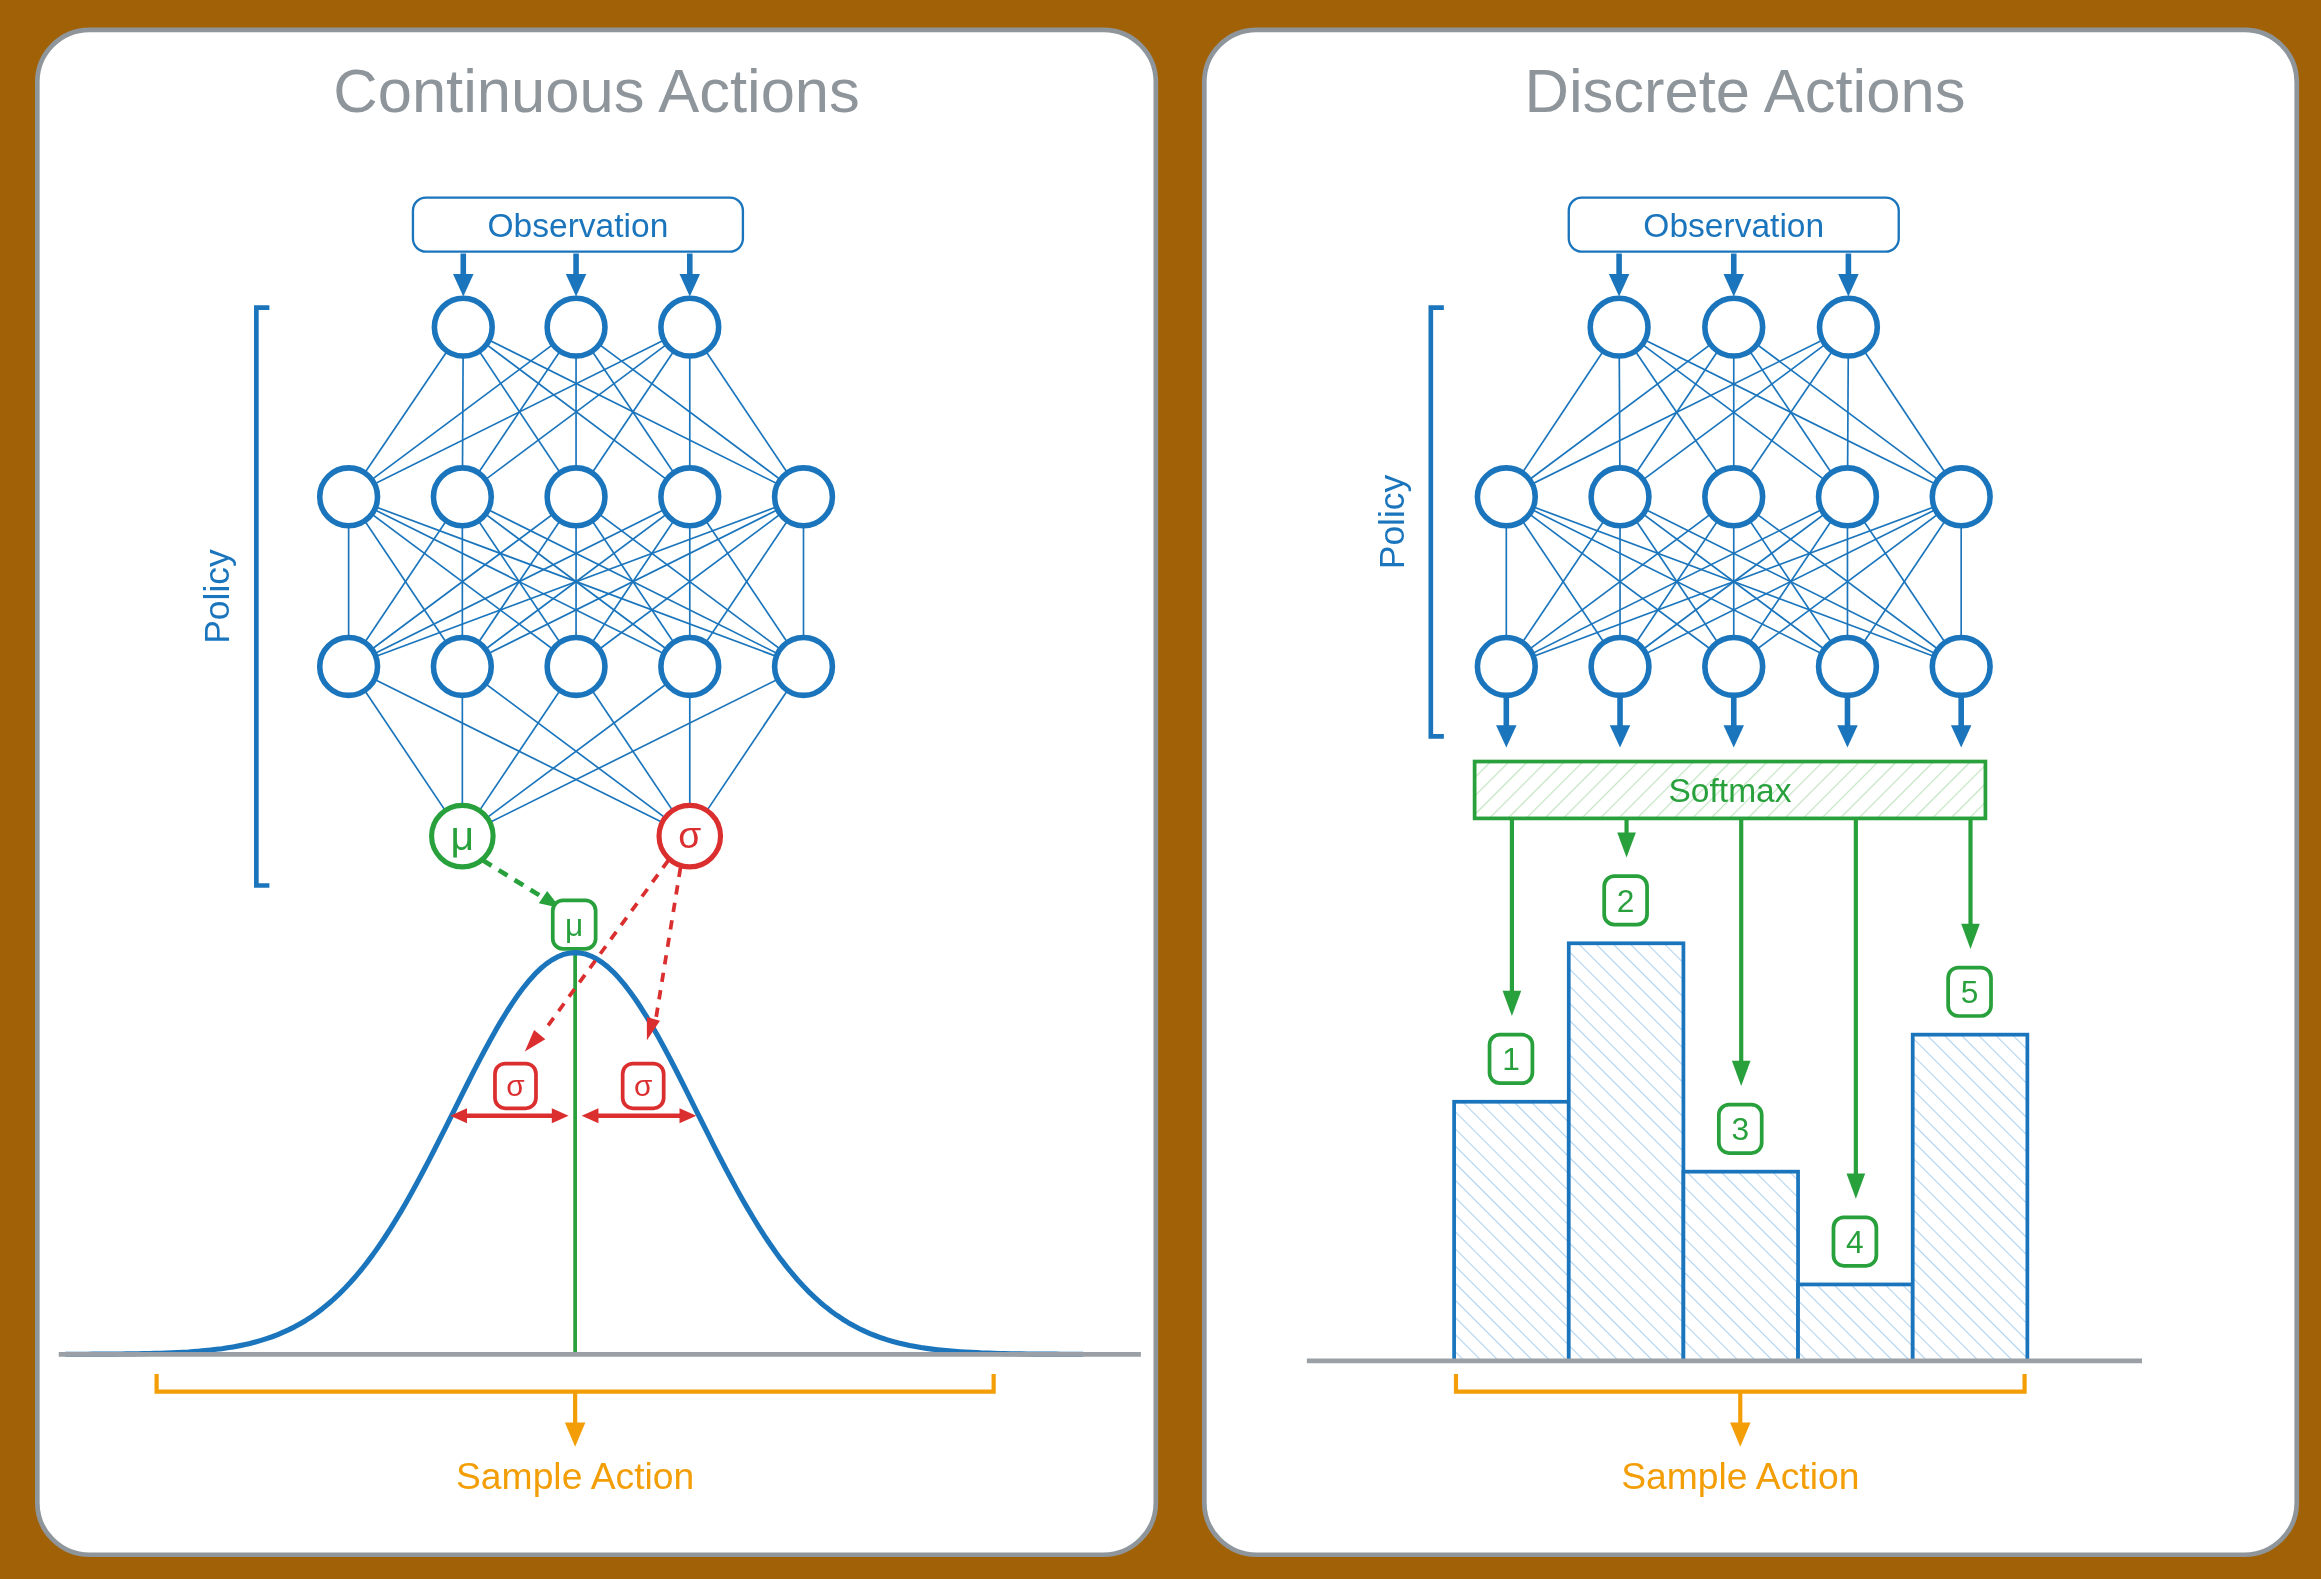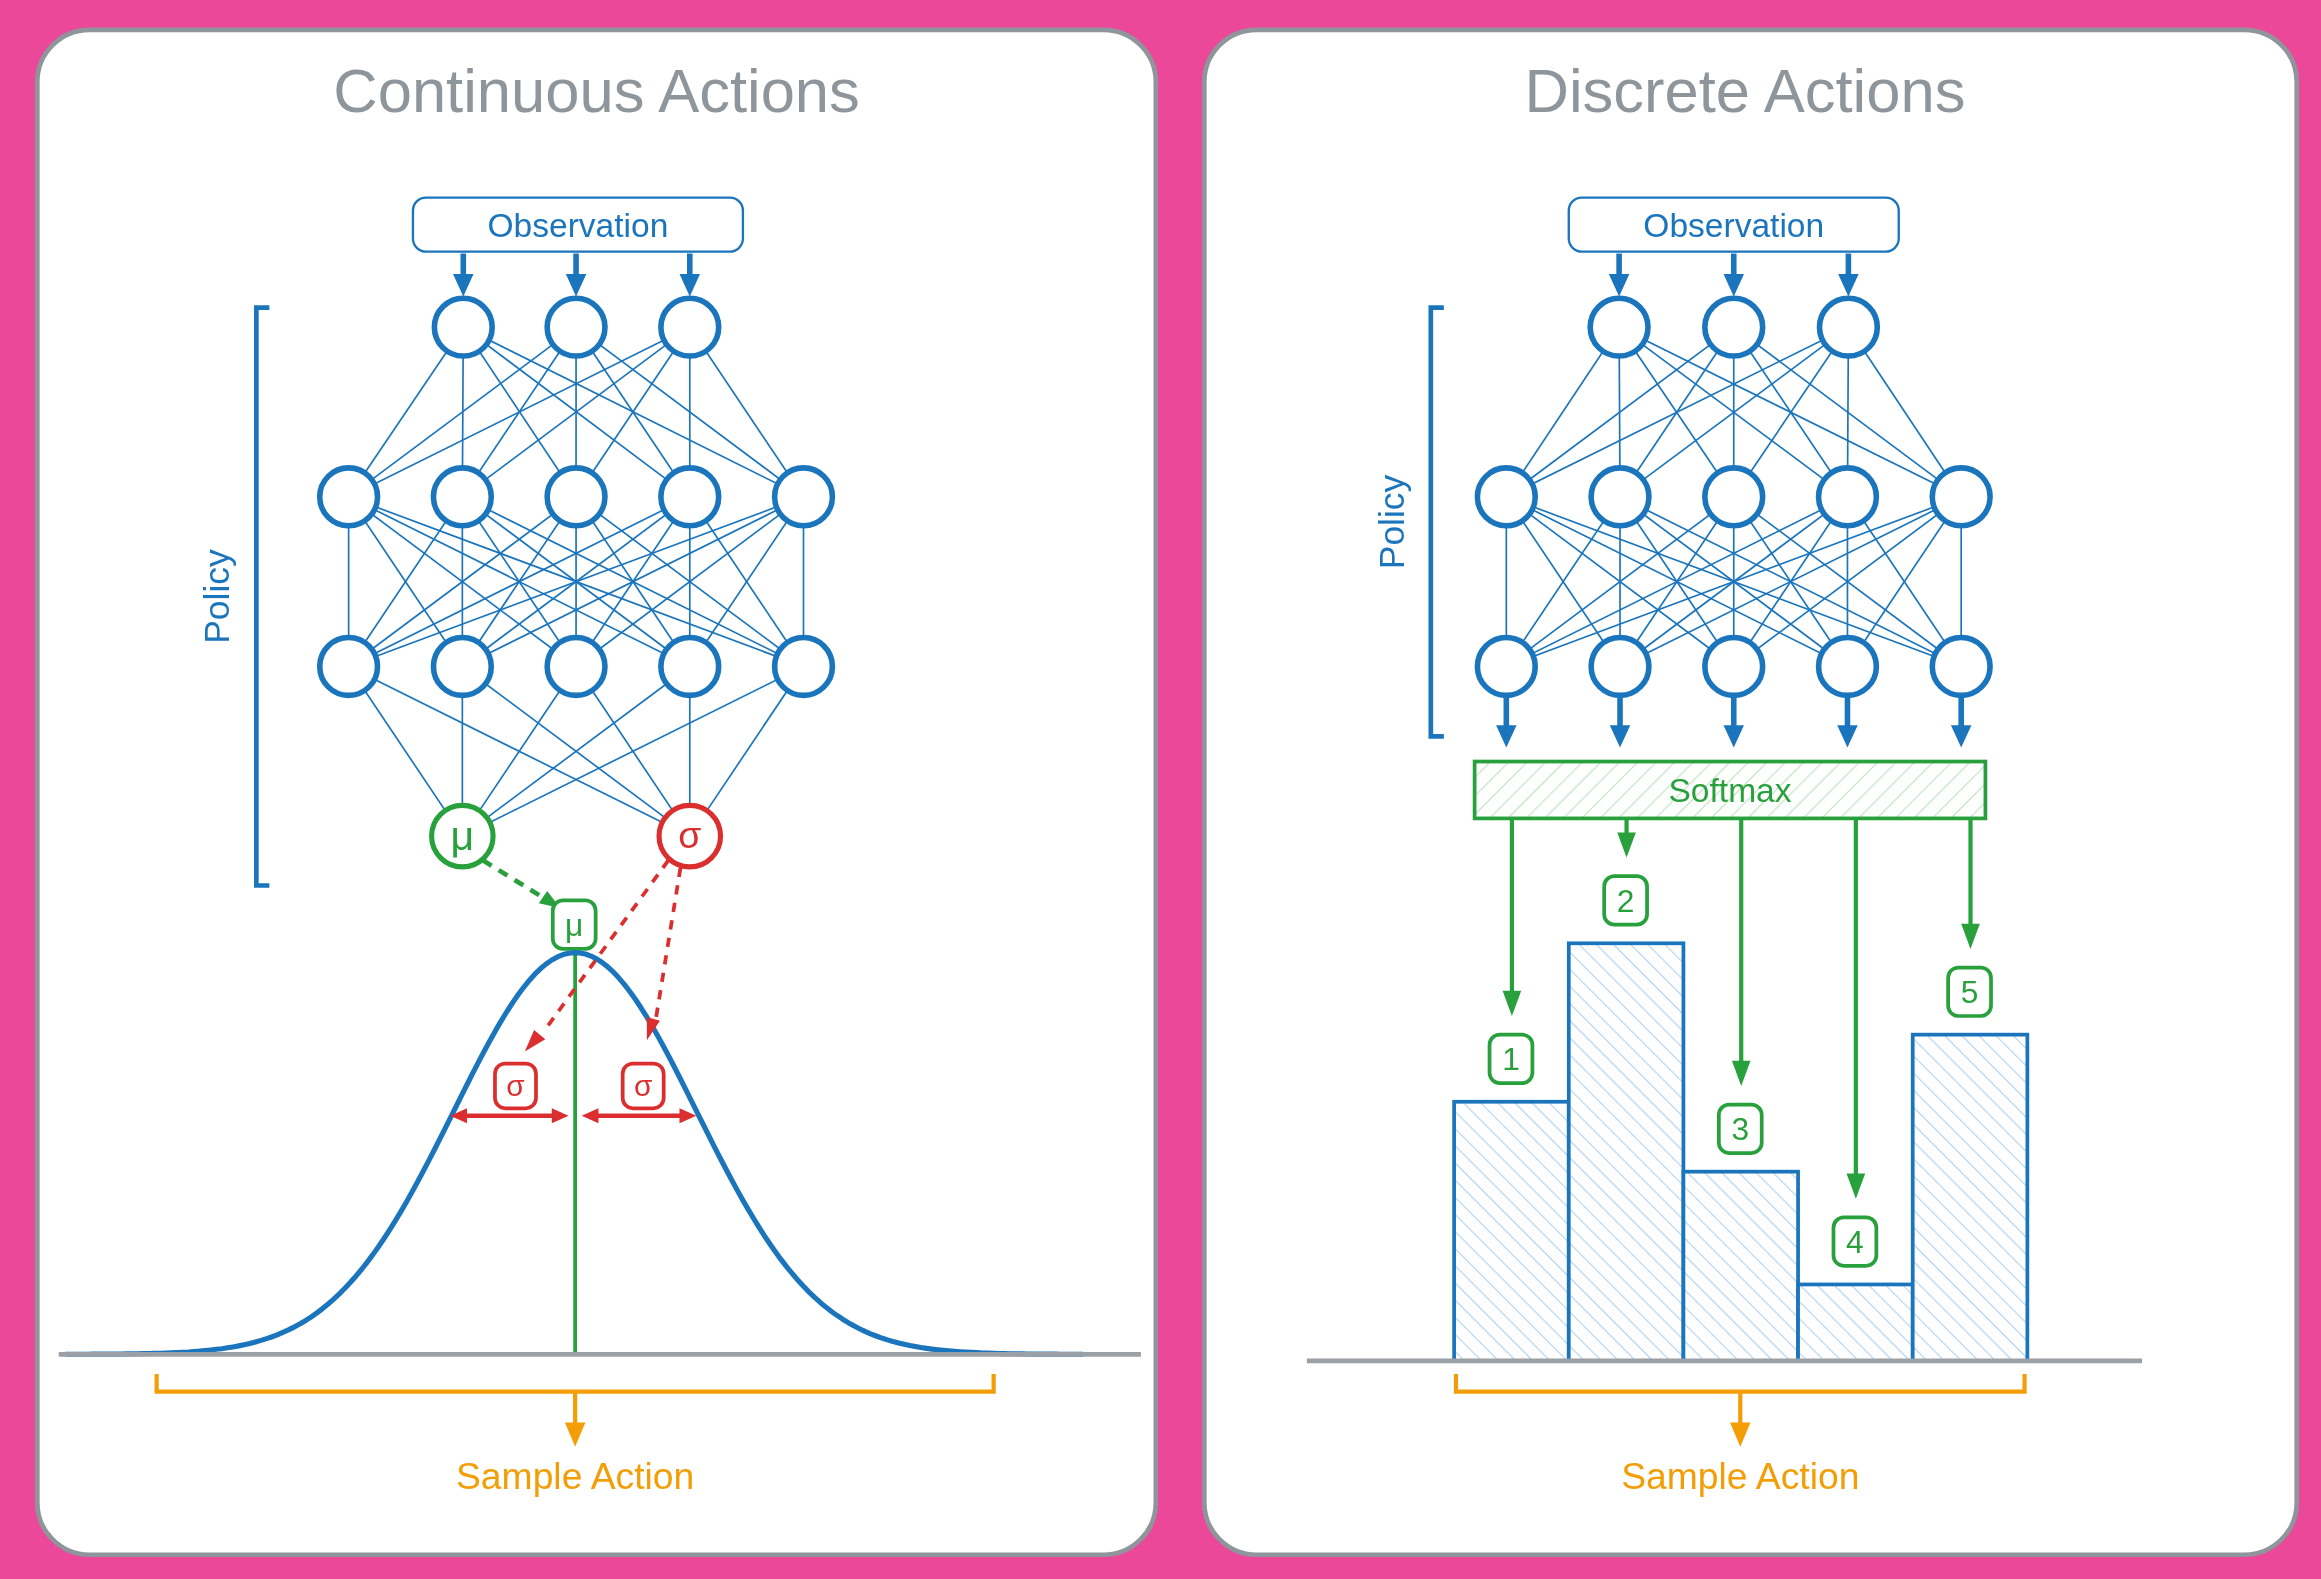--- a/index.html
+++ b/index.html
@@ -1,16 +1,16 @@
 <!DOCTYPE html>
 <html style="font-size:15px"><head>
 <meta charset="utf-8">
 <style>
   html,body{margin:0;padding:0;background:#ffffff;}
-  .stage{position:relative;width:2321px;height:1579px;background:#ec4899;font-family:"Liberation Sans",sans-serif;}
+  .stage{position:relative;width:2321px;height:1579px;background:#a16207;font-family:"Liberation Sans",sans-serif;}
   svg{position:absolute;left:0;top:0;}
   text{font-family:"Liberation Sans","DejaVu Sans",sans-serif;}
 </style>
 </head>
 <body>
 
 <div class="stage">
 <svg width="2321" height="1579" viewBox="0 0 2490 1694">
   <defs>
     <pattern id="hatchBlue" width="13" height="13" patternUnits="userSpaceOnUse" patternTransform="rotate(-45)">

